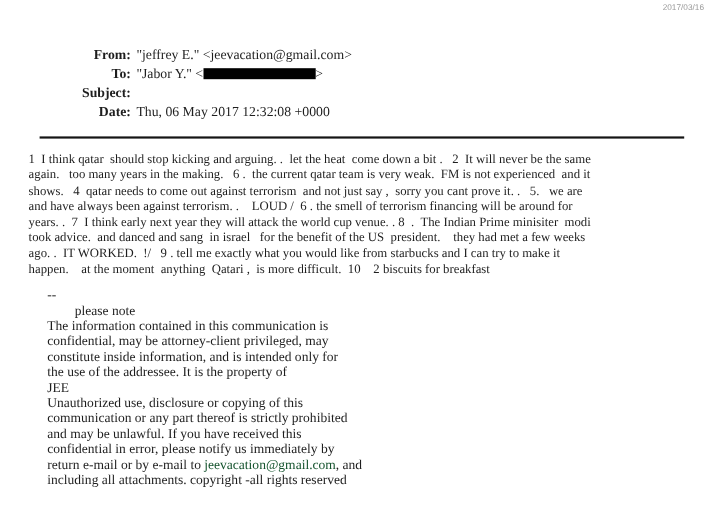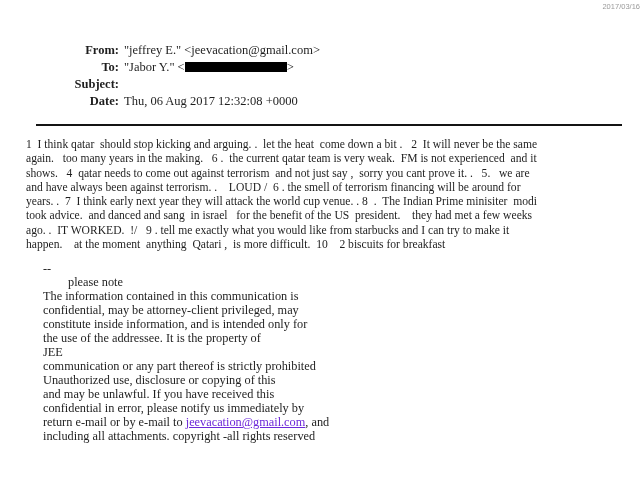--- a/index.html
+++ b/index.html
@@ -39,21 +39,21 @@
     position: absolute; top: 138px; left: 26px;
     font-size: 11.6px; line-height: 14.3px;
   }
   .body-text .line { white-space: pre; }
   .sig {
     position: absolute; top: 261px; left: 43px;
     font-size: 12.3px; line-height: 14px;
   }
   .sig .line { white-space: pre; }
   .sig .note { padding-left: 25px; }
-  a.mail-link { color: #6d28d9; text-decoration: underline; cursor: pointer; }
+  a.mail-link { color: #14532d; cursor: pointer; }
 </style>
 </head>
 <body>
 
 <div class="timestamp">2017/03/16</div>
 
 <div class="header">
   <div class="header-row">
     <span class="header-label">From:</span>
     <span class="header-value">"jeffrey E." &lt;jeevacation@gmail.com&gt;</span>
@@ -61,21 +61,21 @@
   <div class="header-row">
     <span class="header-label">To:</span>
     <span class="header-value"><span>"Jabor Y." &lt;</span><span class="redaction"></span><span>&gt;</span></span>
   </div>
   <div class="header-row">
     <span class="header-label">Subject:</span>
     <span class="header-value"></span>
   </div>
   <div class="header-row">
     <span class="header-label">Date:</span>
-    <span class="header-value">Thu, 06 Aug 2017 12:32:08 +0000</span>
+    <span class="header-value">Thu, 06 May 2017 12:32:08 +0000</span>
   </div>
 </div>
 
 <div class="rule"></div>
 
 <div class="body-text">
   <div class="line">1  I think qatar  should stop kicking and arguing. .  let the heat  come down a bit .   2  It will never be the same</div>
   <div class="line">again.   too many years in the making.   6 .  the current qatar team is very weak.  FM is not experienced  and it</div>
   <div class="line">shows.   4  qatar needs to come out against terrorism  and not just say ,  sorry you cant prove it. .   5.   we are</div>
   <div class="line">and have always been against terrorism. .    LOUD /  6 . the smell of terrorism financing will be around for</div>
@@ -86,19 +86,19 @@
 </div>
 
 <div class="sig">
   <div class="line">--</div>
   <div class="line note">please note</div>
   <div class="line">The information contained in this communication is</div>
   <div class="line">confidential, may be attorney-client privileged, may</div>
   <div class="line">constitute inside information, and is intended only for</div>
   <div class="line">the use of the addressee. It is the property of</div>
   <div class="line">JEE</div>
+  <div class="line">Unauthorized use, disclosure or copying of this</div>
   <div class="line">communication or any part thereof is strictly prohibited</div>
-  <div class="line">Unauthorized use, disclosure or copying of this</div>
   <div class="line">and may be unlawful. If you have received this</div>
   <div class="line">confidential in error, please notify us immediately by</div>
   <div class="line"><span>return e-mail or by e-mail to </span><a class="mail-link">jeevacation@gmail.com</a><span>, and</span></div>
   <div class="line">including all attachments. copyright -all rights reserved</div>
 </div>
 
 </body></html>

